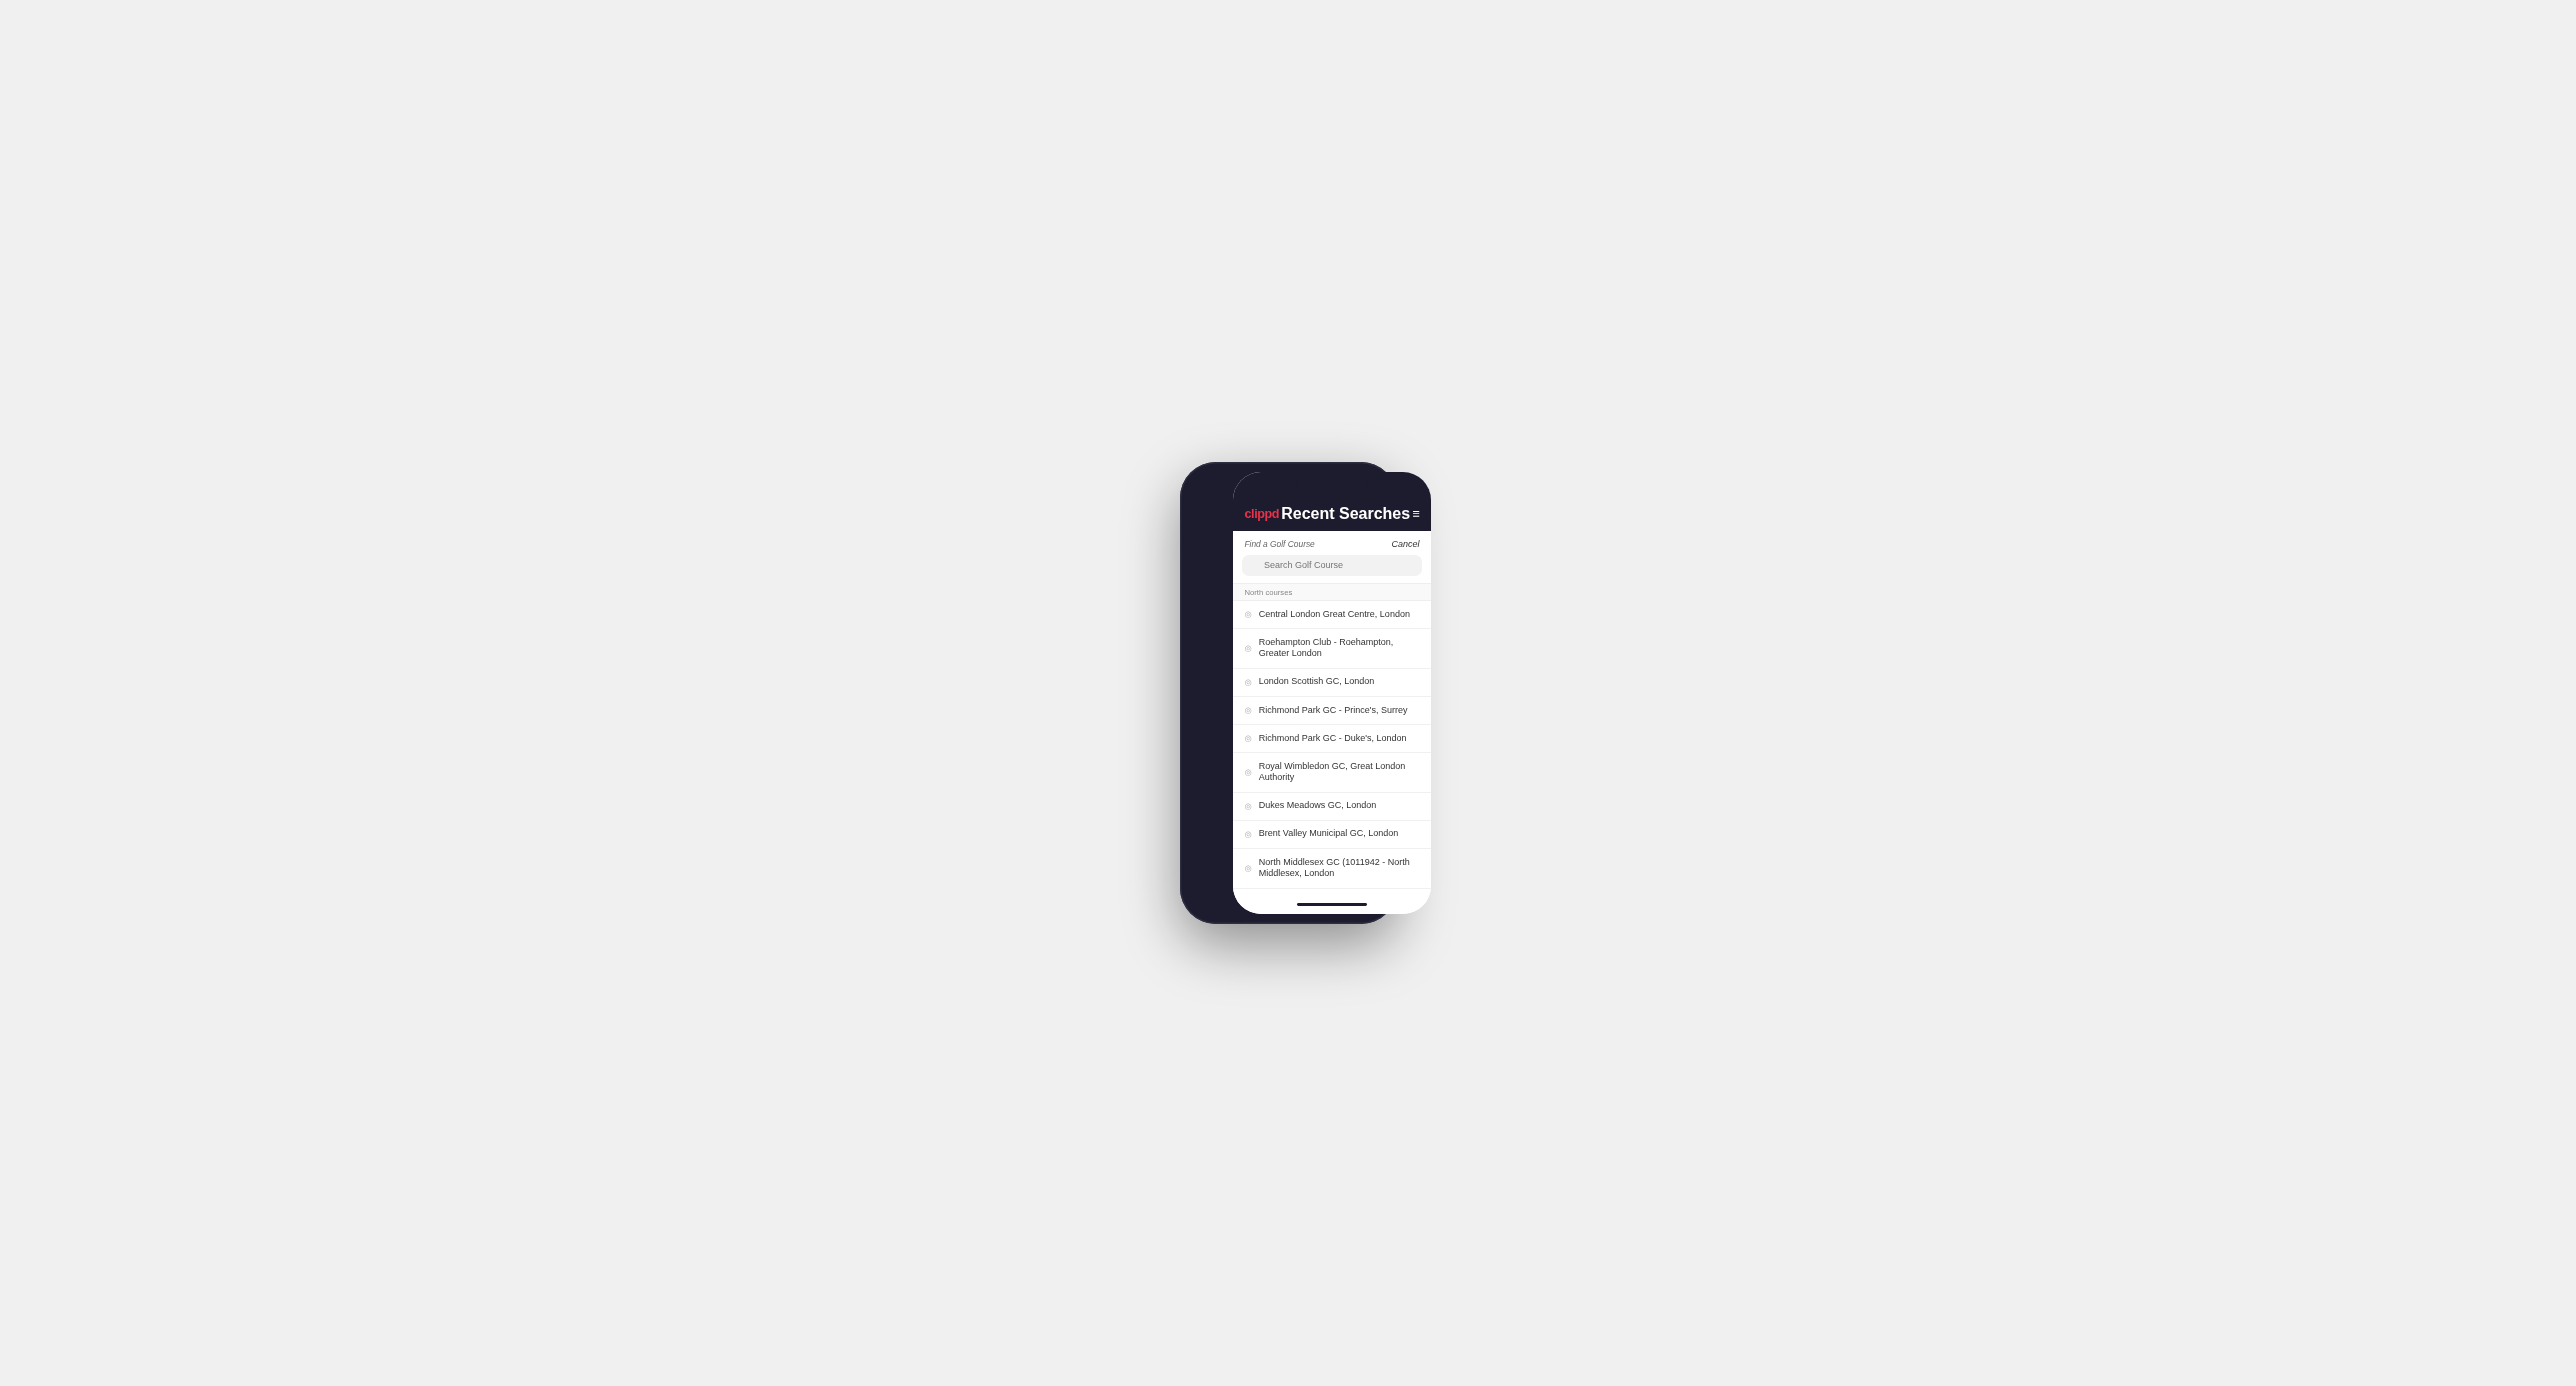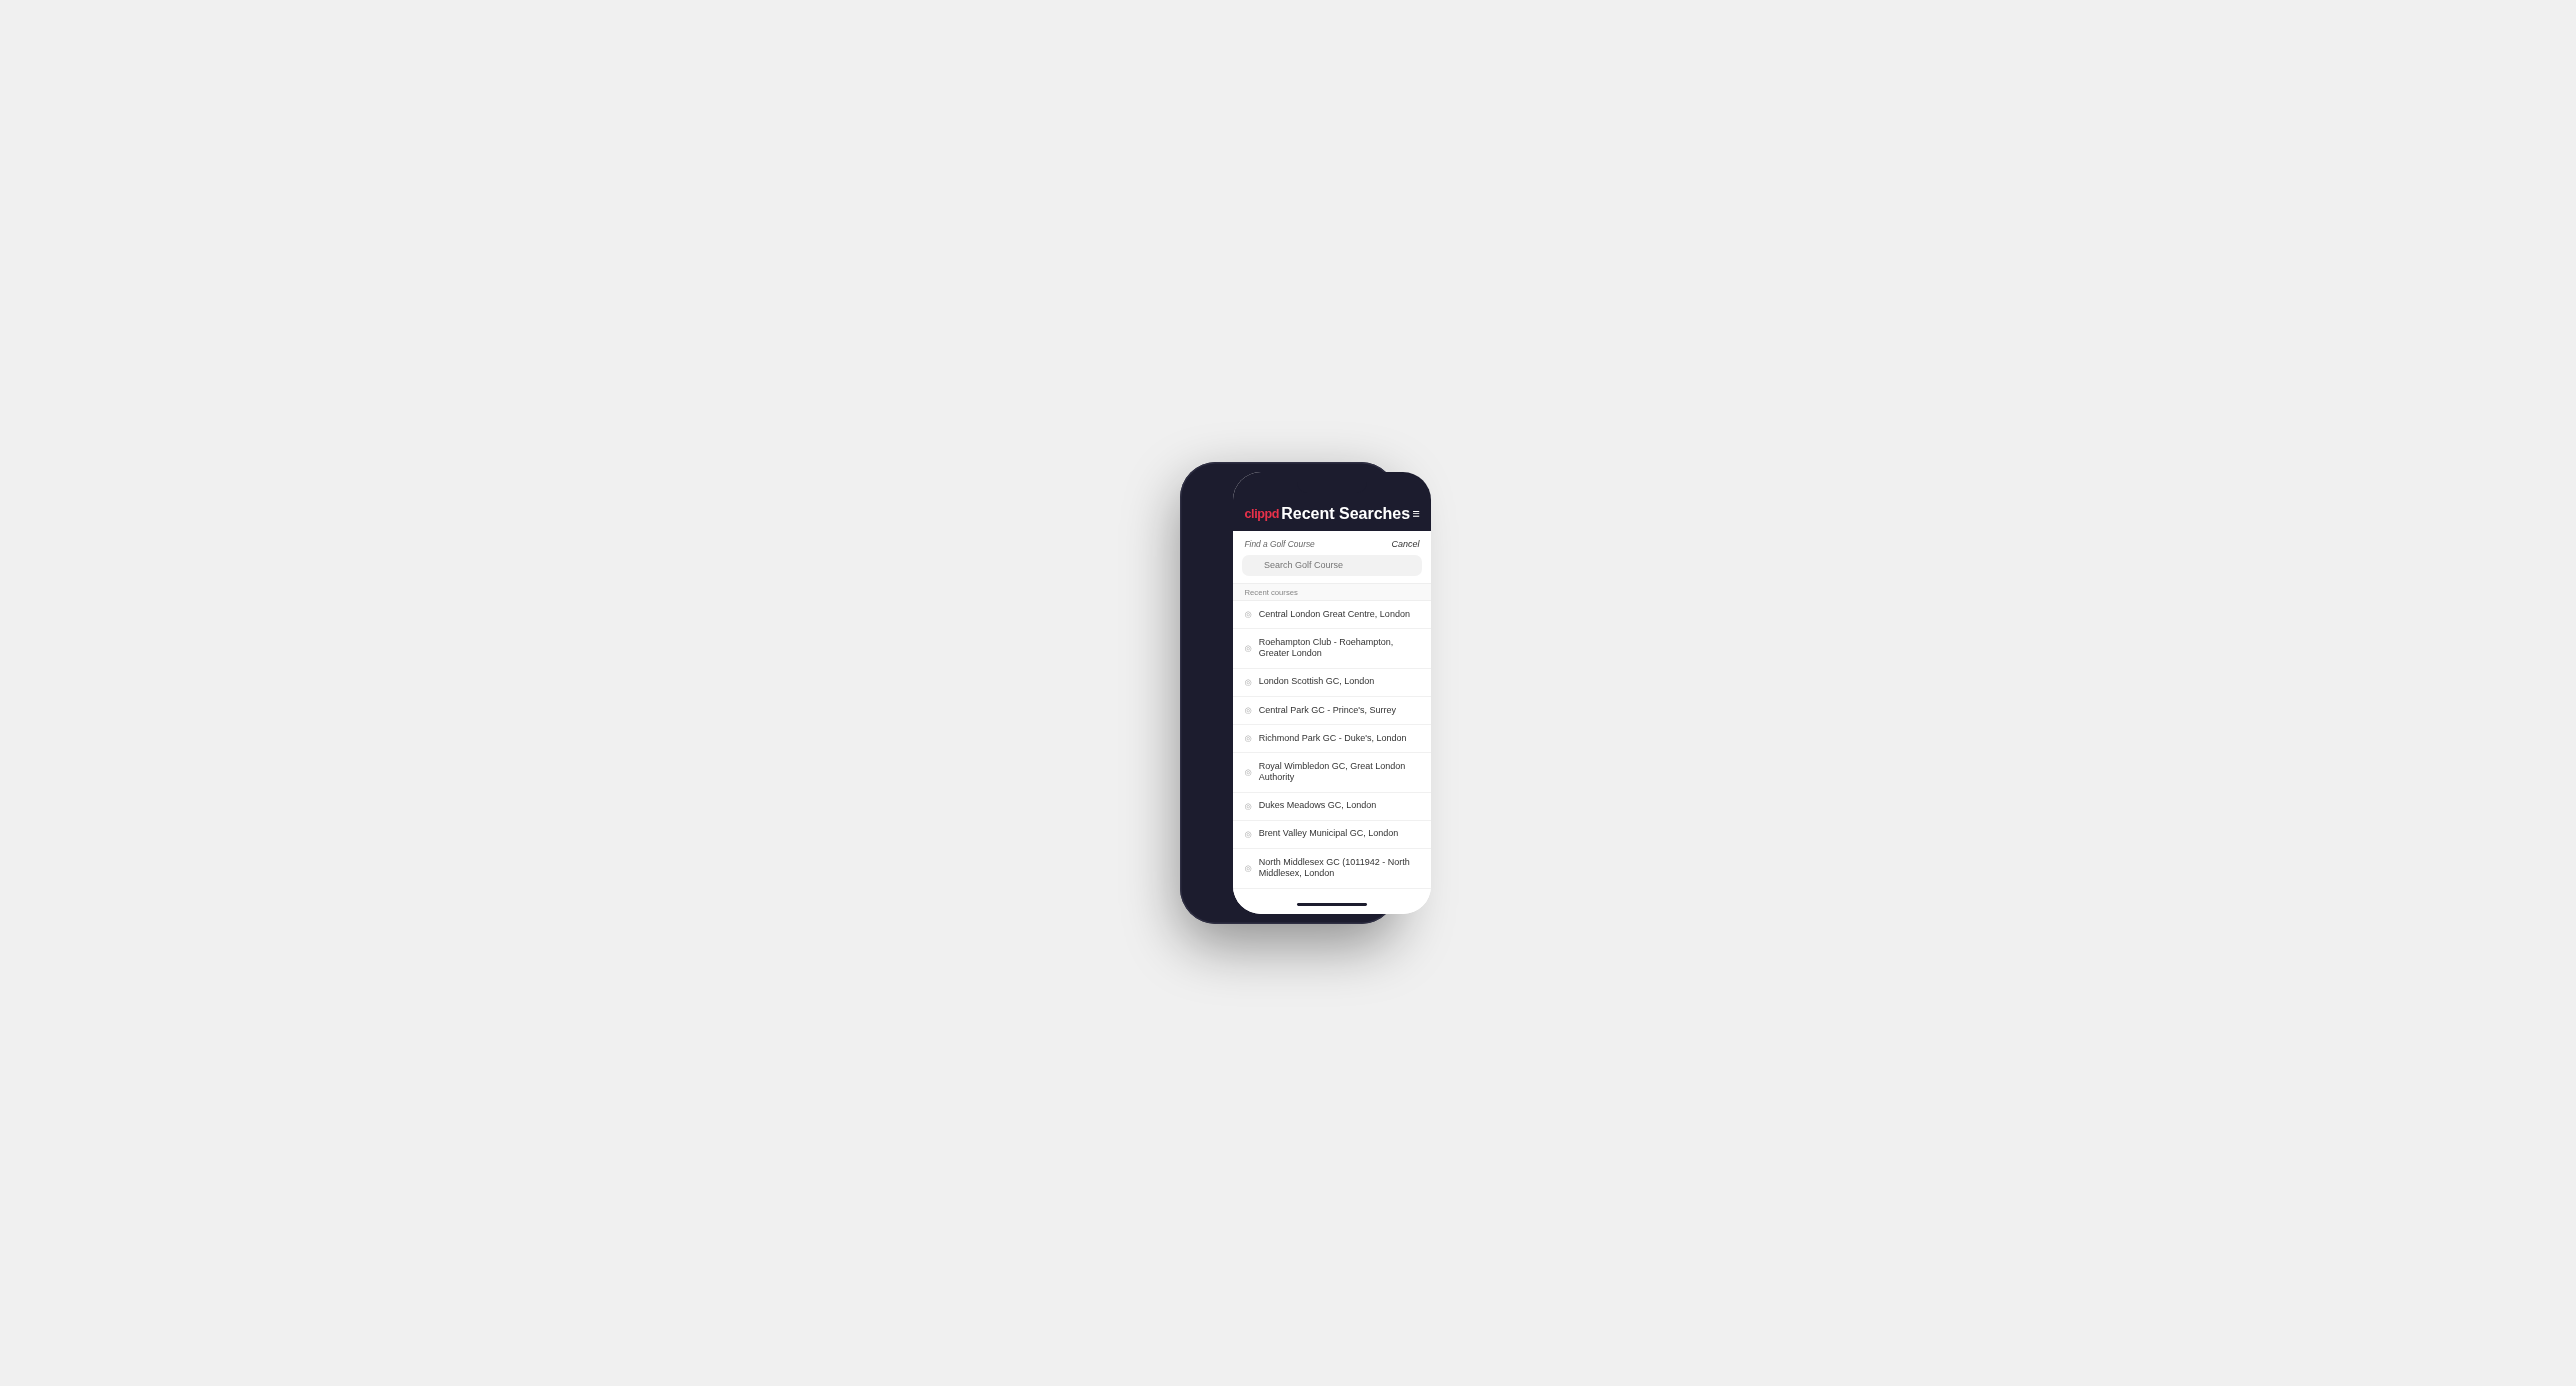--- a/index.html
+++ b/index.html
@@ -197,42 +197,42 @@
         <span class="cancel-btn">Cancel</span>
       </div>
 
       <div class="search-bar-container">
         <div class="search-bar-wrapper">
           <span class="search-icon-inside">⌕</span>
           <input class="search-bar" type="text" placeholder="Search Golf Course" style="">
         </div>
       </div>
 
-      <div class="section-header">Recent courses</div>
+      <div class="section-header">North courses</div>
 
       <div class="course-list">
 
         <div class="course-item">
           <span class="pin-icon">◎</span>
           <span class="course-name">Central London Great Centre, London</span>
         </div>
 
         <div class="course-item">
           <span class="pin-icon">◎</span>
           <span class="course-name">Roehampton Club - Roehampton, Greater London</span>
         </div>
 
         <div class="course-item">
           <span class="pin-icon">◎</span>
           <span class="course-name">London Scottish GC, London</span>
         </div>
 
         <div class="course-item">
           <span class="pin-icon">◎</span>
-          <span class="course-name">Central Park GC - Prince's, Surrey</span>
+          <span class="course-name">Richmond Park GC - Prince's, Surrey</span>
         </div>
 
         <div class="course-item">
           <span class="pin-icon">◎</span>
           <span class="course-name">Richmond Park GC - Duke's, London</span>
         </div>
 
         <div class="course-item">
           <span class="pin-icon">◎</span>
           <span class="course-name">Royal Wimbledon GC, Great London Authority</span>

